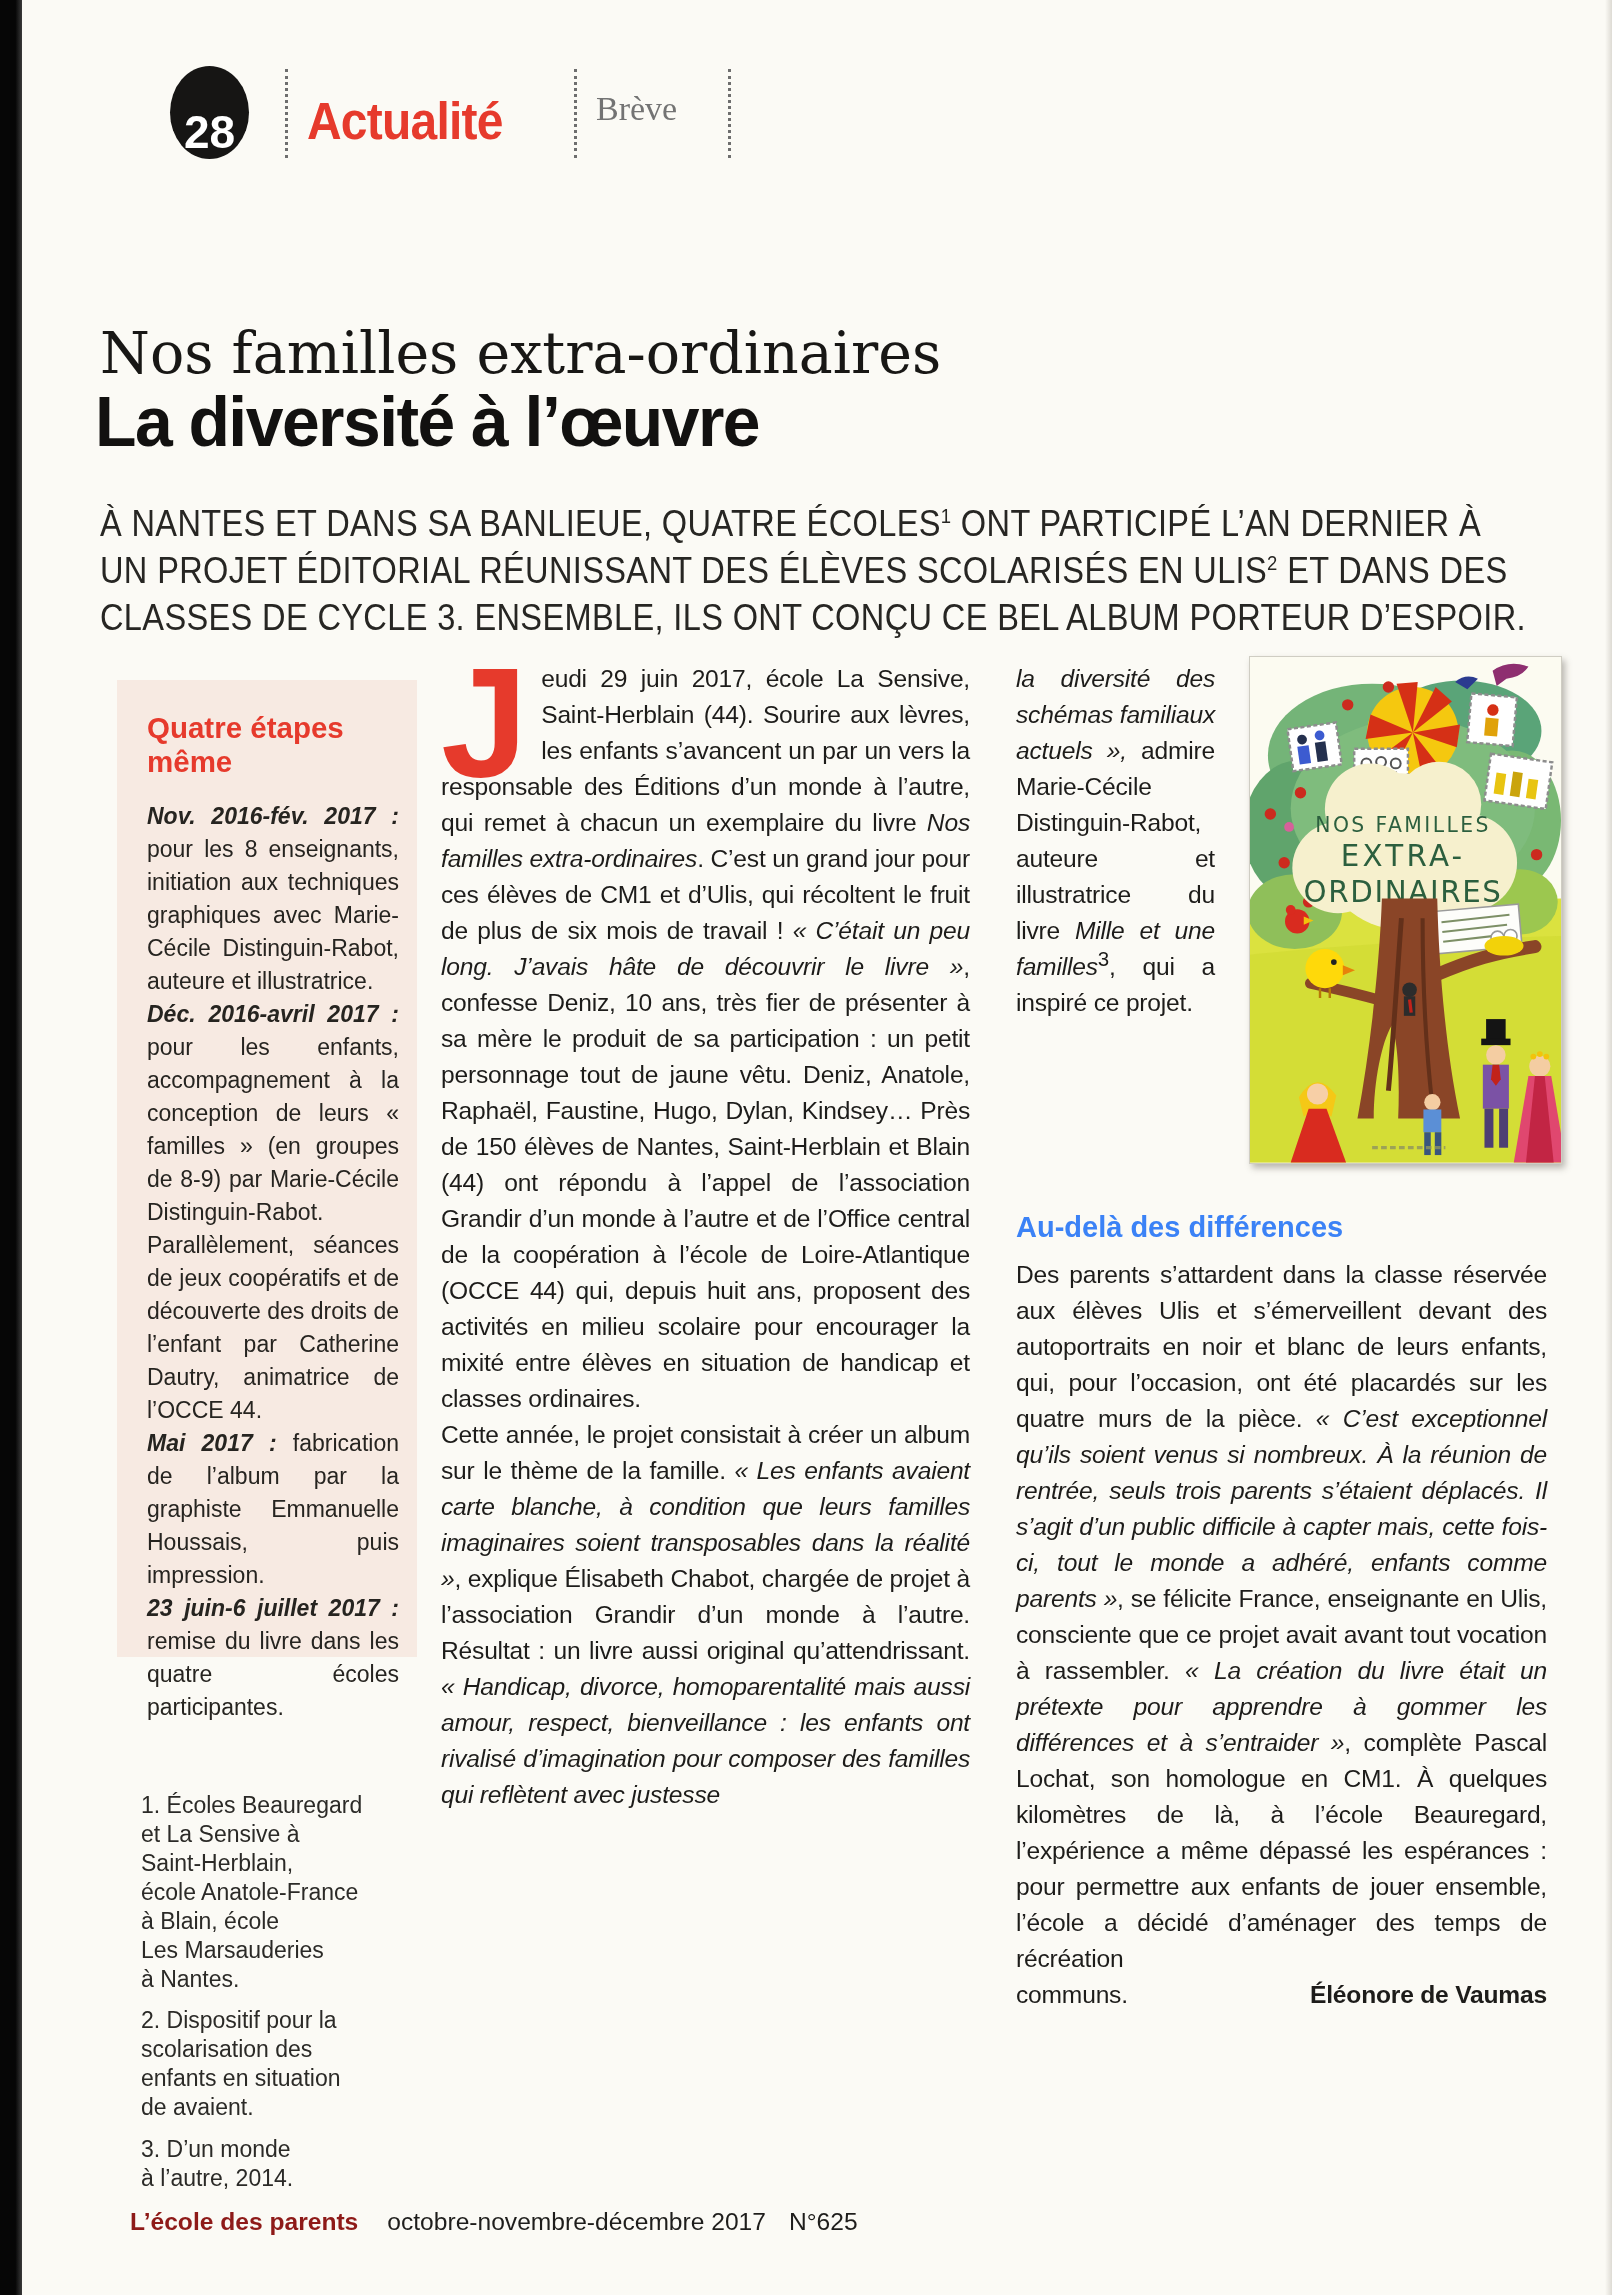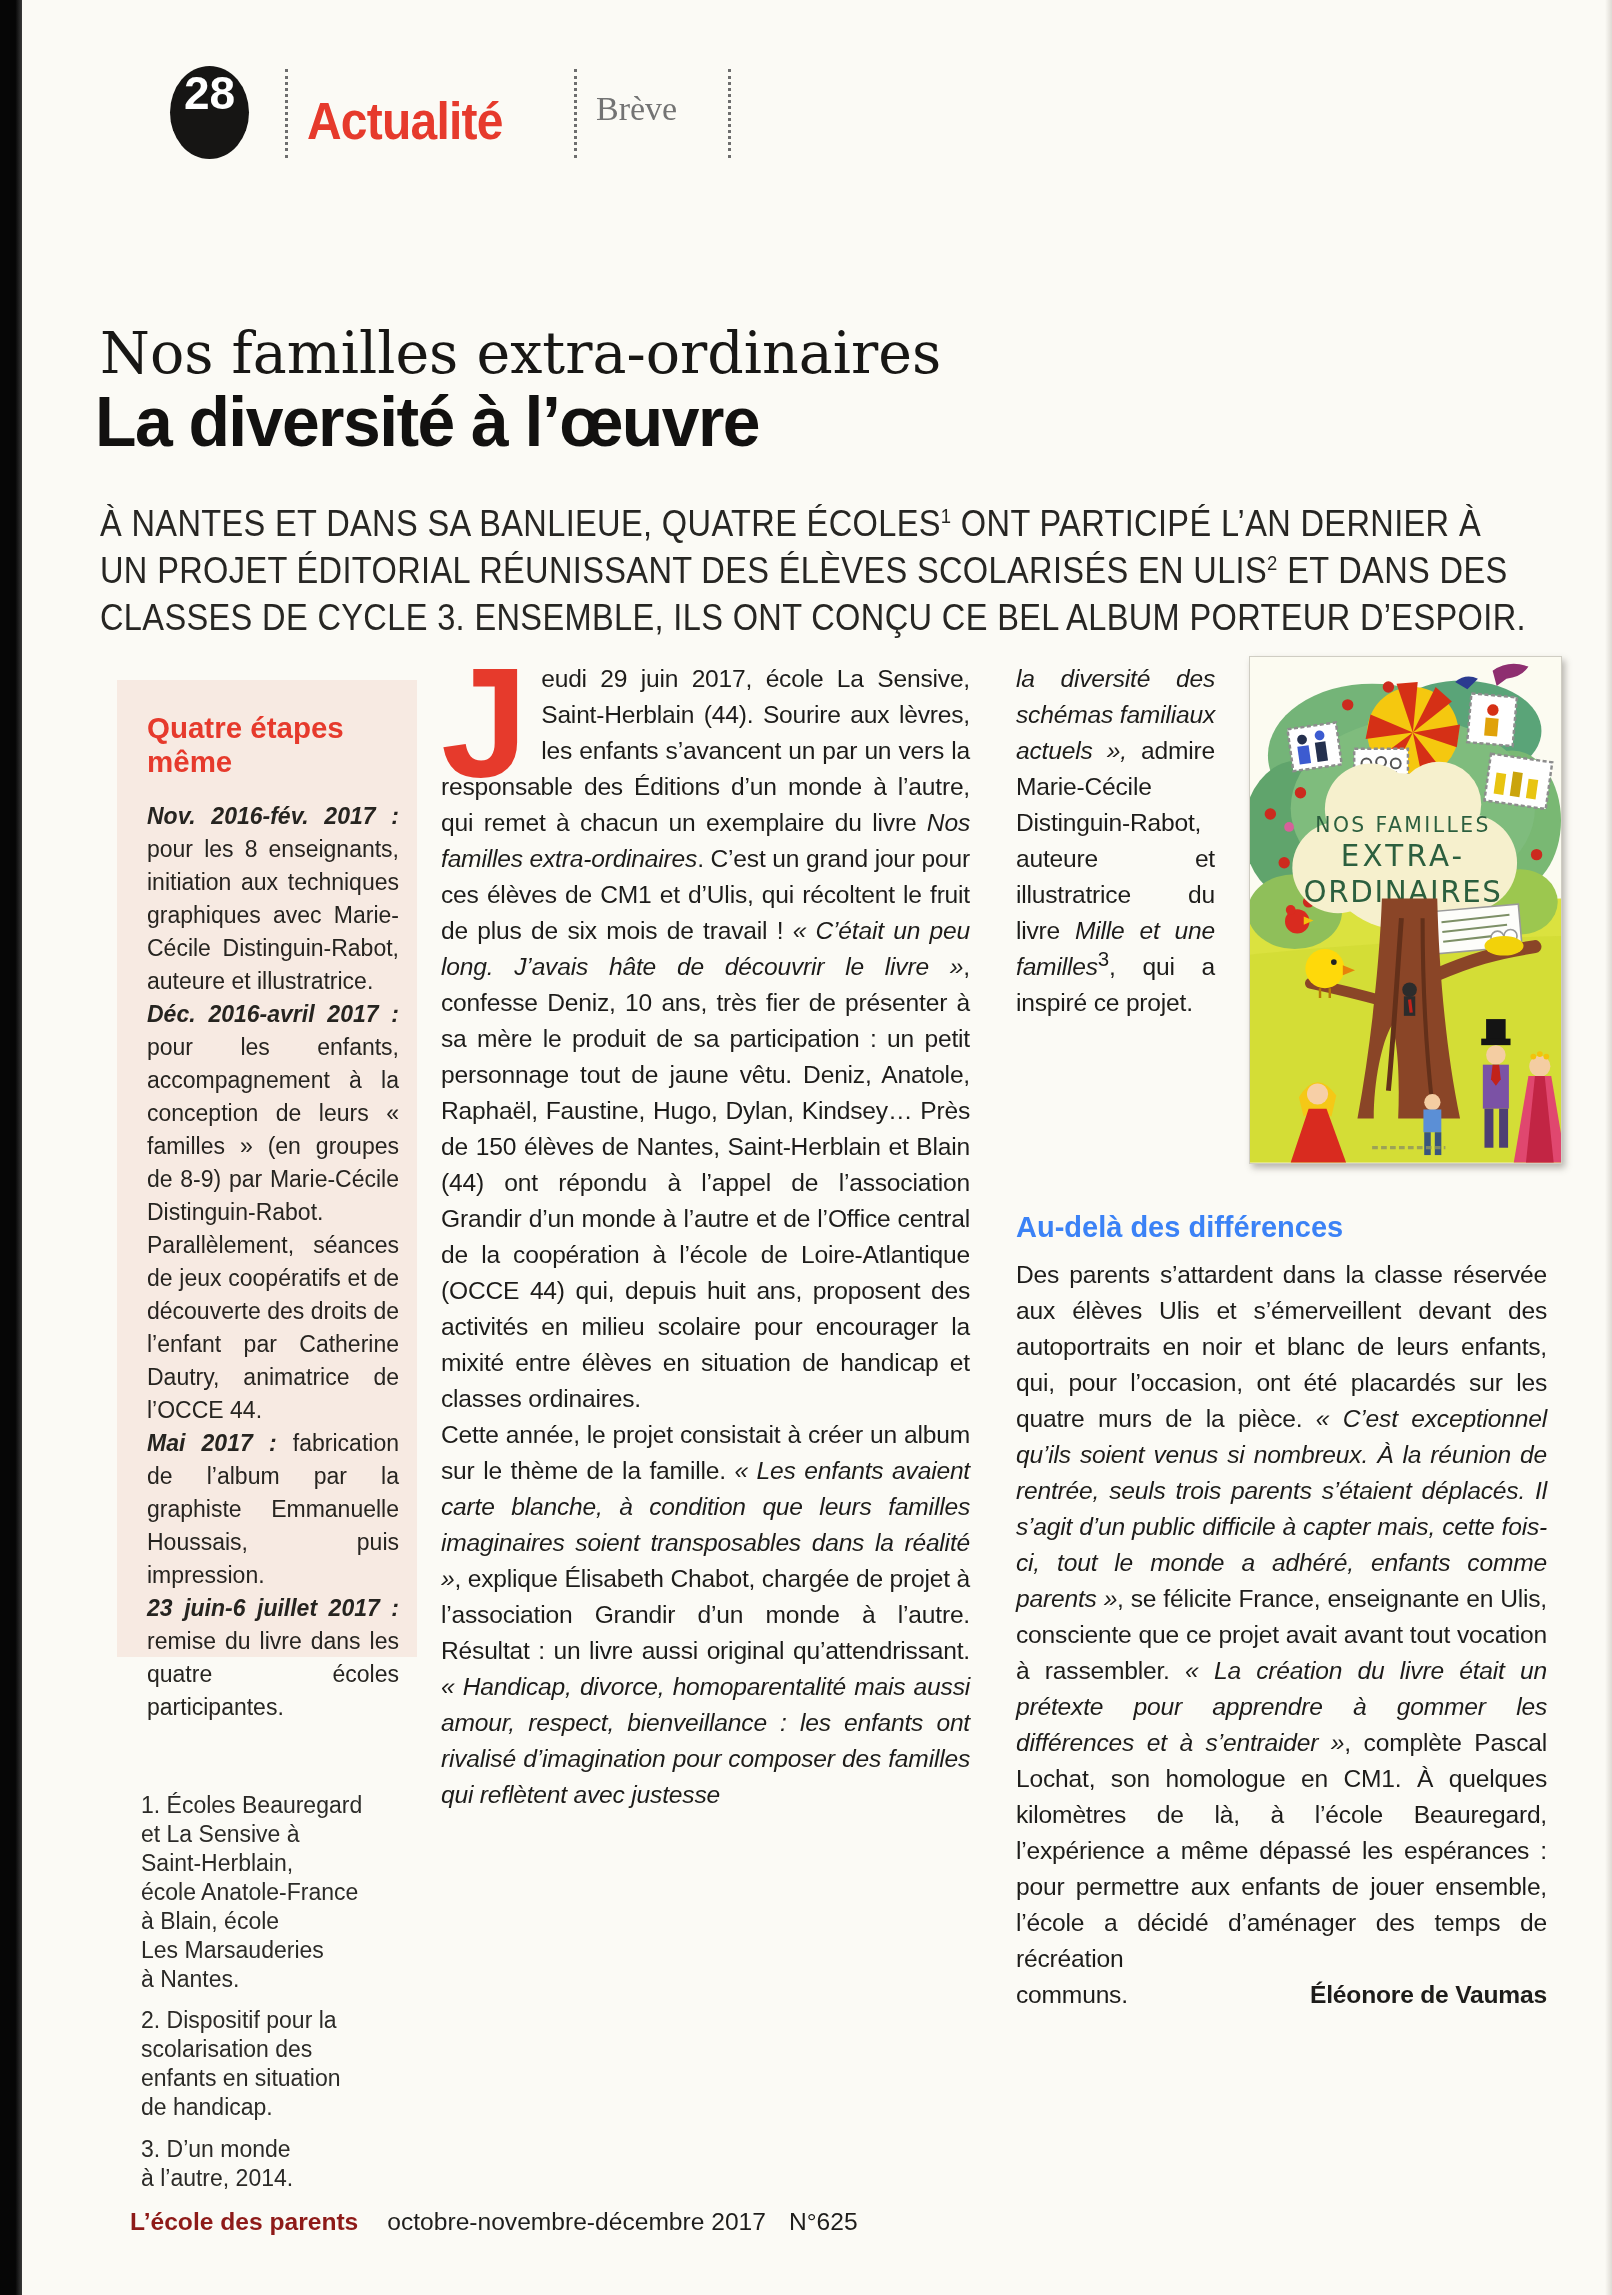--- a/index.html
+++ b/index.html
@@ -9,21 +9,21 @@
     background:#fbfaf5; color:var(--text,#1d1c1a);
     font-family:"Liberation Sans", sans-serif;
   }
   .scan-edge{ position:absolute; left:0; top:0; width:22px; height:100%;
     background:linear-gradient(to right,#060606 70%,#3a3a3a); }
   .scan-right{ position:absolute; right:0; top:0; width:8.2px; height:100%;
     background:linear-gradient(to left,#d9d6cf,rgba(255,255,255,0)); }
 
   
   .badge{ position:absolute; left:170px; top:66px; width:79px; height:93px;
-    background:#161514; border-radius:50%; display:flex; align-items:flex-start; justify-content:center;
+    background:#161514; border-radius:50%; display:flex; align-items:flex-end; justify-content:center;
     color:#fff; font-size:46px; font-weight:bold; }
   .hrule{ position:absolute; top:69px; height:89px; width:0; border-left:3.3px dotted #6e6e6e; }
   .rule-1{ left:285px; } .rule-2{ left:574px; } .rule-3{ left:728px; }
   .section-label{ position:absolute; left:307px; top:92px; color:var(--accent,#e63a2c);
     font-size:51px; font-weight:bold; letter-spacing:-0.8px; transform:scaleX(.94); transform-origin:left; }
   .rubric-label{ position:absolute; left:596px; top:90px; font-family:"Liberation Serif",serif;
     font-size:34px; color:#737373; }
 
   
   .kicker{ position:absolute; left:100px; top:320px; font-family:"DejaVu Serif",serif;
@@ -108,21 +108,21 @@
     <div>Saint-Herblain,</div>
     <div>école Anatole-France</div>
     <div>à Blain, école</div>
     <div>Les Marsauderies</div>
     <div>à Nantes.</div>
   </div>
   <div class="footnote">
     <div>2. Dispositif pour la</div>
     <div>scolarisation des</div>
     <div>enfants en situation</div>
-    <div>de handicap.</div>
+    <div>de avaient.</div>
   </div>
   <div class="footnote">
     <div>3. D’un monde</div>
     <div>à l’autre, 2014.</div>
   </div>
 </div>
 
 <div class="colB">
   <p><span class="dropcap">J</span><span>eudi 29 juin 2017, école La Sensive, Saint-Herblain (44). Sourire aux lèvres, les enfants s’avancent un par un vers la responsable des Éditions d’un monde à l’autre, qui remet à chacun un exemplaire du livre </span><span class="it">Nos familles extra-ordinaires</span><span>. C’est un grand jour pour ces élèves de CM1 et d’Ulis, qui récoltent le fruit de plus de six mois de travail ! </span><span class="it">« C’était un peu long. J’avais hâte de découvrir le livre »</span><span>, confesse Deniz, 10 ans, très fier de présenter à sa mère le produit de sa participation : un petit personnage tout de jaune vêtu. Deniz, Anatole, Raphaël, Faustine, Hugo, Dylan, Kindsey… Près de 150 élèves de Nantes, Saint-Herblain et Blain (44) ont répondu à l’appel de l’association Grandir d’un monde à l’autre et de l’Office central de la coopération à l’école de Loire-Atlantique (OCCE 44) qui, depuis huit ans, proposent des activités en milieu scolaire pour encourager la mixité entre élèves en situation de handicap et classes ordinaires.</span></p>
   <p><span>Cette année, le projet consistait à créer un album sur le thème de la famille. </span><span class="it">« Les enfants avaient carte blanche, à condition que leurs familles imaginaires soient transposables dans la réalité »</span><span>, explique Élisabeth Chabot, chargée de projet à l’association Grandir d’un monde à l’autre. Résultat : un livre aussi original qu’attendrissant. </span><span class="it">« Handicap, divorce, homoparentalité mais aussi amour, respect, bienveillance : les enfants ont rivalisé d’imagination pour composer des familles qui reflètent avec justesse</span></p>

